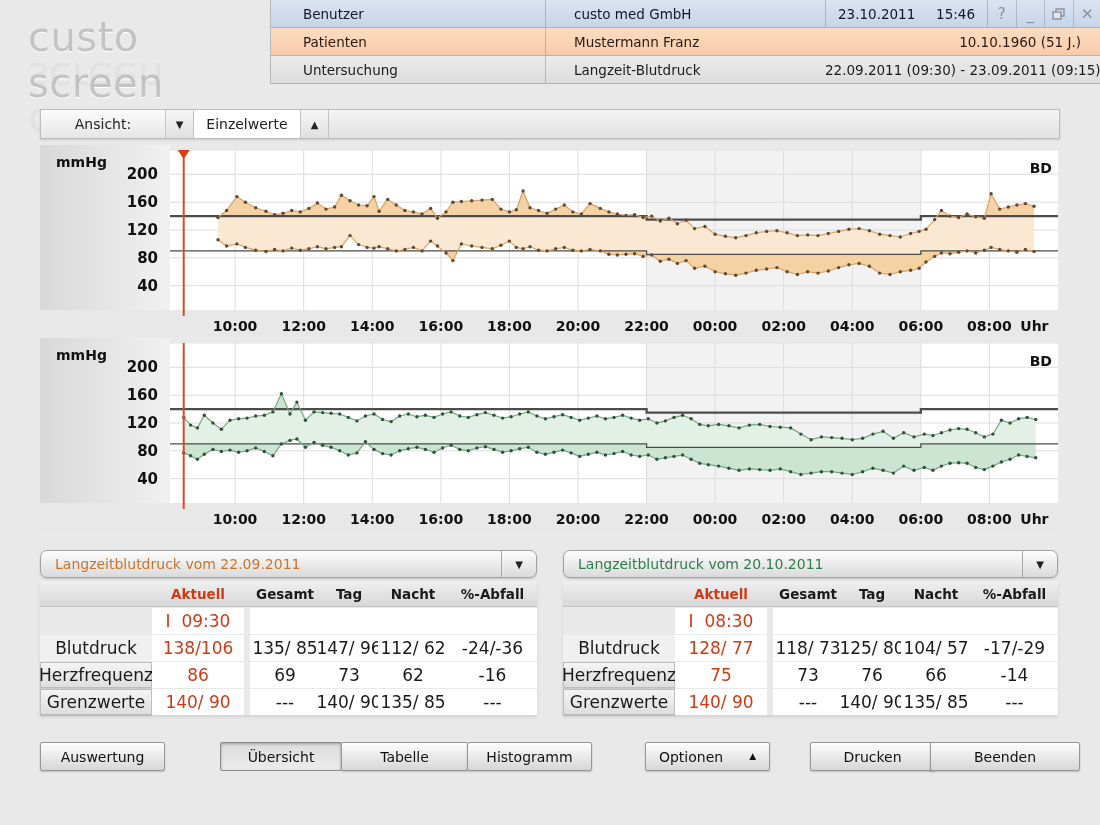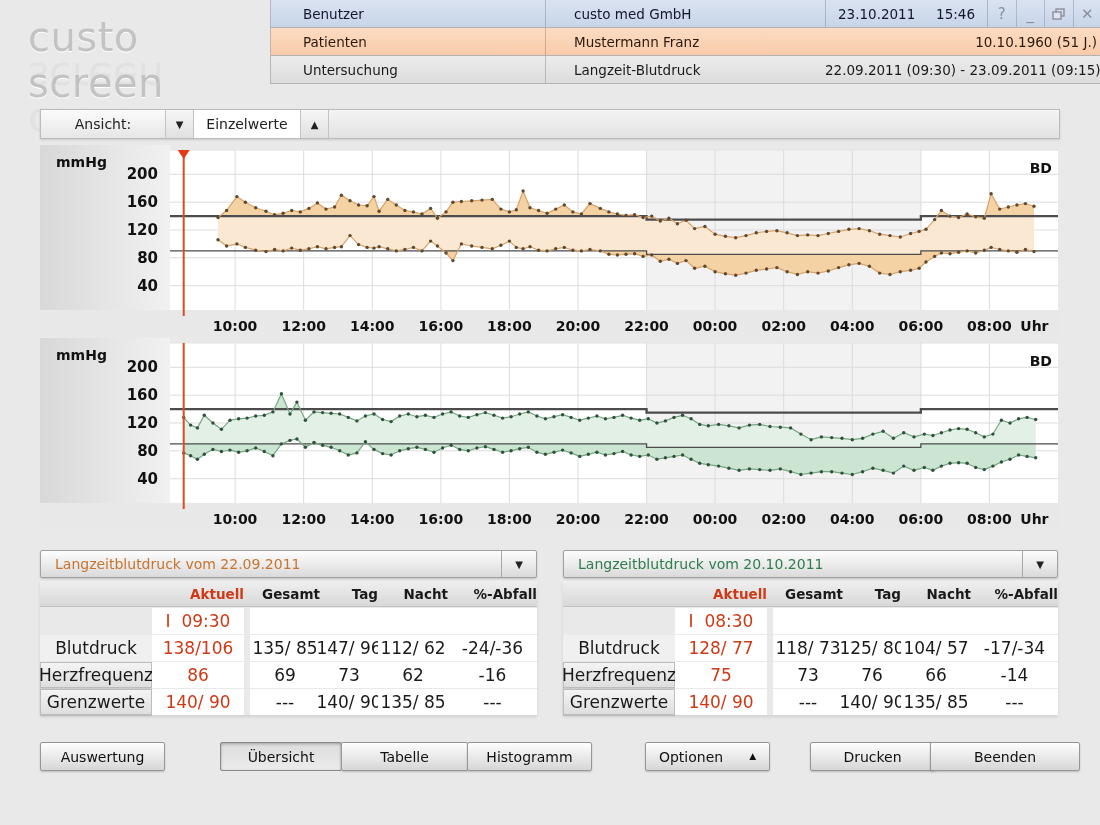--- a/index.html
+++ b/index.html
@@ -16,43 +16,43 @@
   .tb-row{position:relative;height:27px;border-bottom:1px solid #b2b2b2;display:flex;align-items:center;font-size:13.5px}
   .tb-row.r1{background:linear-gradient(#dae3f1,#c7d4e9);color:#15152e}
   .tb-row.r2{background:linear-gradient(#fcdcc2,#f8cba9);color:#2a1a10}
   .tb-row.r3{background:linear-gradient(#ececec,#dcdcdc);color:#1a1a1a}
   .tb-label{width:274px;padding-left:32px;box-sizing:border-box;flex:none}
   .tb-val{width:280px;flex:none;border-left:1px solid rgba(120,130,150,.45);padding-left:28px;box-sizing:border-box;height:100%;display:flex;align-items:center}
   .tb-date{width:162px;flex:none;border-left:1px solid rgba(120,130,150,.45);height:100%;display:flex;align-items:center;justify-content:space-between;padding:0 12px;box-sizing:border-box}
   .win-btns{flex:1;height:100%;display:flex;border-left:1px solid rgba(120,130,150,.45)}
   .win-btn{flex:1;display:flex;align-items:center;justify-content:center;color:#8e8e99;font-size:15px;border-right:1px solid rgba(120,130,150,.4);cursor:default}
   .win-btn:last-child{border-right:none}
-  .tb-right{flex:1;text-align:right;padding-right:4px}
+  .tb-right{flex:1;text-align:right;padding-right:20px}
   .tb-exam-dates{flex:1;text-align:right;padding-right:10px;white-space:pre}
 
   
   #toolbar{left:40px;top:109px;width:1020px;height:30px;display:flex;background:linear-gradient(#f4f4f4,#e2e2e2);border:1px solid #bcbcbc;box-sizing:border-box;box-shadow:0 1px 2px rgba(0,0,0,.14)}
   .tseg{display:flex;align-items:center;justify-content:center;font-size:14px;color:#222;height:100%;box-sizing:border-box}
   .tseg.t-ansicht{width:124px;background:linear-gradient(#fbfbfb,#e6e6e6)}
   .tseg.t-arrow{width:29px;border-left:1px solid #c3c3c3;border-right:1px solid #c3c3c3;font-size:10px;background:linear-gradient(#f6f6f6,#e0e0e0)}
   .tseg.t-view{width:106px;background:#fff}
   .tseg.t-up{width:29px;border-left:1px solid #c3c3c3;border-right:1px solid #c3c3c3;font-size:10px;background:linear-gradient(#f6f6f6,#e0e0e0)}
   .tseg.t-fill{flex:1}
 
   
   svg text{font-family:"DejaVu Sans","Liberation Sans",sans-serif}
 
   
   .bp-table{position:absolute;top:550px}
-  .sel-bar{height:28px;background:linear-gradient(#fdfdfd,#dadada);border:1px solid #a2a2a2;border-radius:2px;display:flex;align-items:center;box-shadow:0 1px 2px rgba(0,0,0,.18);box-sizing:border-box}
+  .sel-bar{height:28px;background:linear-gradient(#fdfdfd,#dadada);border:1px solid #a2a2a2;border-radius:7px;display:flex;align-items:center;box-shadow:0 1px 2px rgba(0,0,0,.18);box-sizing:border-box}
   .sel-text{flex:1;padding-left:14px;font-size:14px}
   .sel-arrow{width:34px;align-self:stretch;border-left:1px solid #a8a8a8;display:flex;align-items:center;justify-content:center;font-size:10px;color:#222}
   .tbl-grid{margin-top:3px;box-shadow:0 2px 3px rgba(0,0,0,.10)}
   .tbl-head{display:grid;height:25px;background:linear-gradient(#efefef,#d8d8d8);border-bottom:1px solid #c2c2c2;align-items:center;font-size:13.5px;font-weight:600}
-  .tbl-head .hcell{text-align:right}
+  .tbl-head .hcell{text-align:center}
   .tbl-row{display:grid;height:26px;margin-top:1px;font-size:17px}
   .cell{background:#fff;display:flex;align-items:center;justify-content:center;white-space:pre}
   .cell.gap,.cell.voidc{background:transparent}
   .cell.redv{color:#cf3a16}
   .label-btn{background:linear-gradient(#f4f4f4,#dedede);border:1px solid #bdbdbd;box-sizing:border-box;display:flex;align-items:center;justify-content:center;box-shadow:0 1px 1px rgba(0,0,0,.12)}
   .label-flat{background:#f0f0f0;display:flex;align-items:center;justify-content:center}
 
   
   .fbtn{position:absolute;top:742px;height:29px;box-sizing:border-box;background:linear-gradient(#fefefe,#d6d6d6);border:1px solid #979797;border-radius:2px;display:flex;align-items:center;justify-content:center;font-size:14px;color:#111;box-shadow:0 1px 2px rgba(0,0,0,.2);cursor:default}
   .fbtn.active{background:linear-gradient(#dcdcdc,#ececec);box-shadow:inset 0 1px 3px rgba(0,0,0,.28);border-color:#8a8a8a}
@@ -693,21 +693,21 @@
         <span class="cell"></span>
         <span class="cell"></span>
       </div>
       <div class="tbl-row" style="grid-template-columns:112px 92px 6px 70px 58px 70px 87px">
       <span class="label-flat">Blutdruck</span>
       <span class="cell redv">128/ 77</span>
         <span class="cell gap"></span>
       <span class="cell">118/ 73</span>
       <span class="cell">125/ 80</span>
       <span class="cell">104/ 57</span>
-      <span class="cell">-17/-34</span>
+      <span class="cell">-17/-29</span>
       </div>
       <div class="tbl-row" style="grid-template-columns:112px 92px 6px 70px 58px 70px 87px">
       <span class="label-btn">Herzfrequenz</span>
       <span class="cell redv">75</span>
         <span class="cell gap"></span>
       <span class="cell">73</span>
       <span class="cell">76</span>
       <span class="cell">66</span>
       <span class="cell">-14</span>
       </div>

